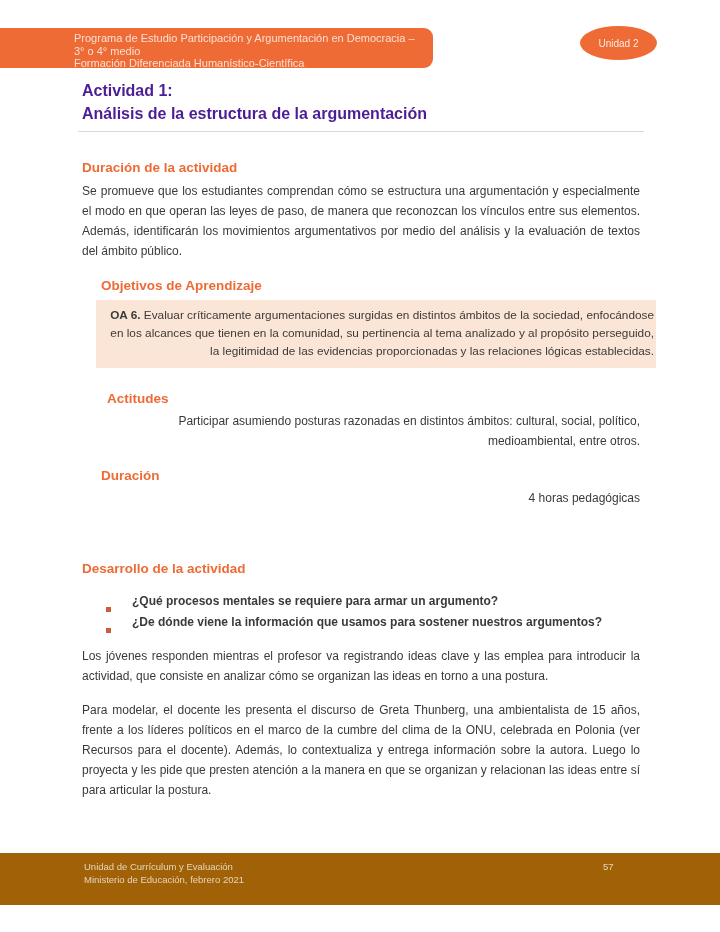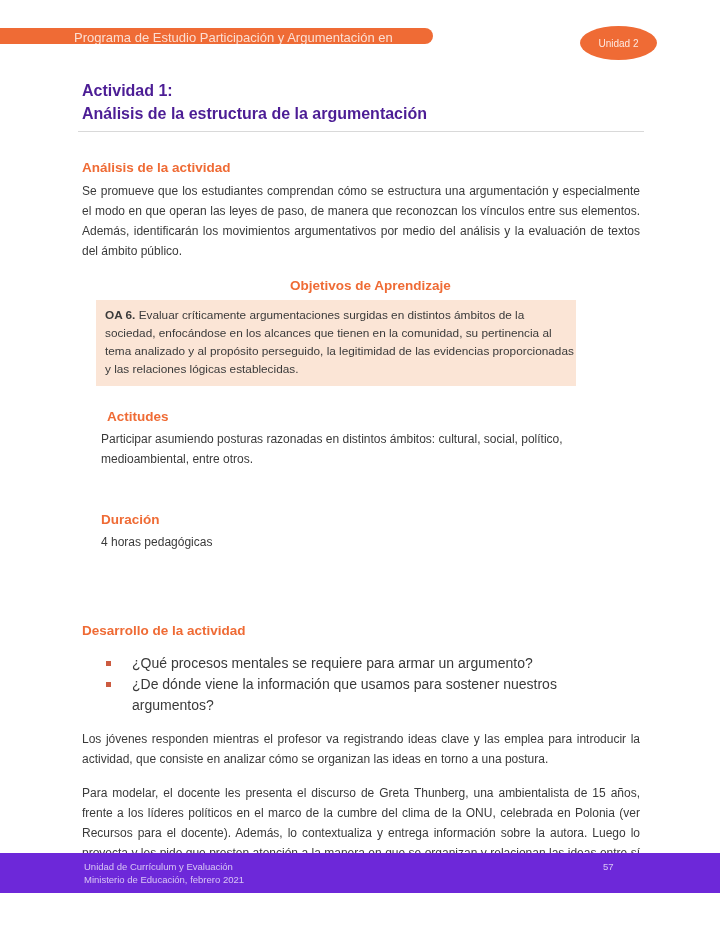--- a/index.html
+++ b/index.html
@@ -9,26 +9,26 @@
     font-family: "Liberation Sans", sans-serif;
     color: #3a3a3a;
     overflow: hidden;
   }
   .page { position: relative; width: 720px; height: 932px; background: #fff; }
 
   
   .header { position: absolute; top: 27px; left: 0; width: 720px; height: 36px; }
   .program-box {
     position: absolute; left: 0; top: 1px;
-    width: 433px; height: 16px; box-sizing: border-box;
+    width: 433px; height: 40px; box-sizing: border-box;
     background: #EF6B35;
     border-radius: 0 9px 9px 0;
     padding: 4px 10px 0 74px;
     color: rgba(255,255,255,0.78);
-    font-size: 13px; line-height: 12.5px;
+    font-size: 11px; line-height: 12.5px;
   }
   .unit-badge {
     position: absolute; right: 63px; top: -1px;
     width: 77px; height: 34px;
     background: #EF6B35;
     border-radius: 50%;
     display: flex; align-items: center; justify-content: center;
     color: rgba(255,255,255,0.85);
     font-size: 10px;
   }
@@ -39,52 +39,52 @@
   .doc-title { color: #4c1d95; font-weight: bold; font-size: 16px; line-height: 23px; }
   .title-divider { border: none; border-top: 1px solid #d9d9d9; margin: 6px 0 0 -4px; width: 566px; }
 
   .section-heading {
     color: #EF6B35; font-weight: bold; font-size: 13.5px; line-height: 18px; margin: 0;
   }
   .mt-propos { margin-top: 27px; }
   .body-par { font-size: 12px; line-height: 20px; margin: 4px 0 0 0; text-align: justify; }
 
   .indent { margin-left: 19px; }
-  .mt-oa { margin-top: 16px; text-align: center; }
+  .mt-oa { margin-top: 16px; }
   .oa-box {
     background: #FBE5D6;
-    width: 480px; box-sizing: border-box;
+    width: 560px; box-sizing: border-box;
     margin: 5px 0 0 -5px;
     padding: 6px 2px 8px 9px;
     font-size: 11.8px; line-height: 18px;
-    text-align: left;
+    text-align: right;
   }
   .oa-box b { color: #3a3a3a; }
   .mt-act { margin-top: 22px; margin-left: 6px; }
-  .plain-par { font-size: 12px; line-height: 20px; margin: 3px 0 0 0; }
-  .mt-dur { margin-top: 42px; }
+  .plain-par { font-size: 12px; line-height: 20px; margin: 3px 0 0 0; text-align: right; }
+  .mt-dur { margin-top: 16px; }
 
-  .mt-des { margin-top: 70px; }
+  .mt-des { margin-top: 52px; }
   .intro-par { font-size: 12px; line-height: 22px; margin: 22px 0 0 0; text-align: justify; }
   .intro-par i { font-style: italic; }
 
   .bullet-list { list-style: none; margin: 13px 0 0 0; padding: 0; }
-  .bullet-item { display: flex; align-items: flex-start; font-size: 14px; line-height: 21px; }
+  .bullet-item { display: flex; align-items: flex-end; font-size: 12px; line-height: 21px; font-weight: bold; }
   .bullet-square {
     flex: none; width: 5px; height: 5px; background: #CC5B40;
     margin: 8px 21px 0 24px;
   }
   .mt-p1 { margin-top: 13px; }
   .mt-p2 { margin-top: 14px; }
 
   
   .footer {
     position: absolute; left: 0; top: 853px;
-    width: 720px; height: 40px; box-sizing: border-box;
-    background: #6d28d9;
+    width: 720px; height: 52px; box-sizing: border-box;
+    background: #a16207;
     color: rgba(255,255,255,0.72);
     font-size: 9.5px; line-height: 13px;
     padding: 7px 0 16px 84px;
   }
   .page-num { position: absolute; left: 603px; top: 7px; }
 </style>
 </head>
 <body>
 
 <div class="page">
@@ -98,21 +98,21 @@
       <span>Unidad 2</span>
     </div>
   </div>
 
   <div class="content">
 
     <div class="doc-title">Actividad 1:</div>
     <div class="doc-title">Análisis de la estructura de la argumentación</div>
     <hr class="title-divider">
 
-    <h2 class="section-heading mt-propos">Análisis de la actividad</h2>
+    <h2 class="section-heading mt-propos">Duración de la actividad</h2>
     <p class="body-par">Se promueve que los estudiantes comprendan cómo se estructura una argumentación y especialmente el modo en que operan las leyes de paso, de manera que reconozcan los vínculos entre sus elementos. Además, identificarán los movimientos argumentativos por medio del análisis y la evaluación de textos del ámbito público.</p>
 
     <div class="indent">
       <h2 class="section-heading mt-oa">Objetivos de Aprendizaje</h2>
       <div class="oa-box">
         <b>OA 6.</b><span> Evaluar críticamente argumentaciones surgidas en distintos ámbitos de la sociedad, enfocándose en los alcances que tienen en la comunidad, su pertinencia al tema analizado y al propósito perseguido, la legitimidad de las evidencias proporcionadas y las relaciones lógicas establecidas.</span>
       </div>
 
       <h2 class="section-heading mt-act">Actitudes</h2>
       <p class="plain-par">Participar asumiendo posturas razonadas en distintos ámbitos: cultural, social, político, medioambiental, entre otros.</p>

